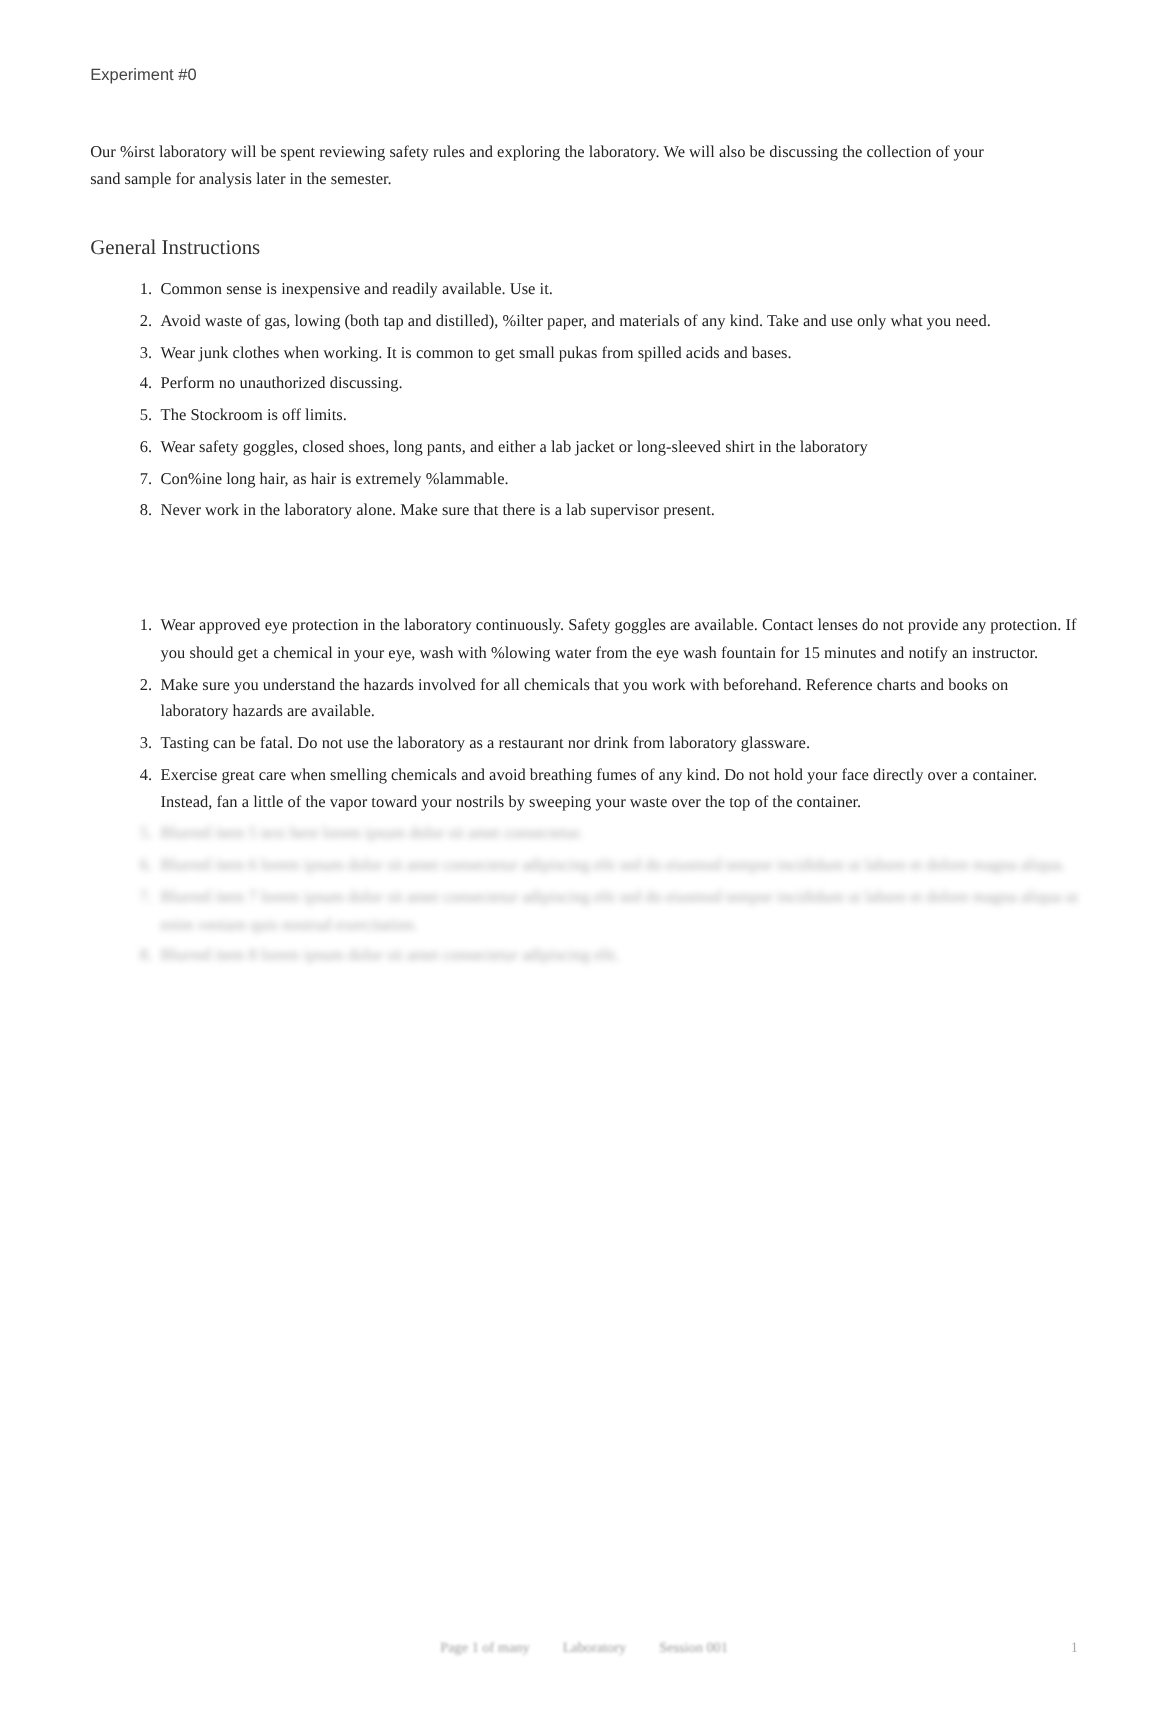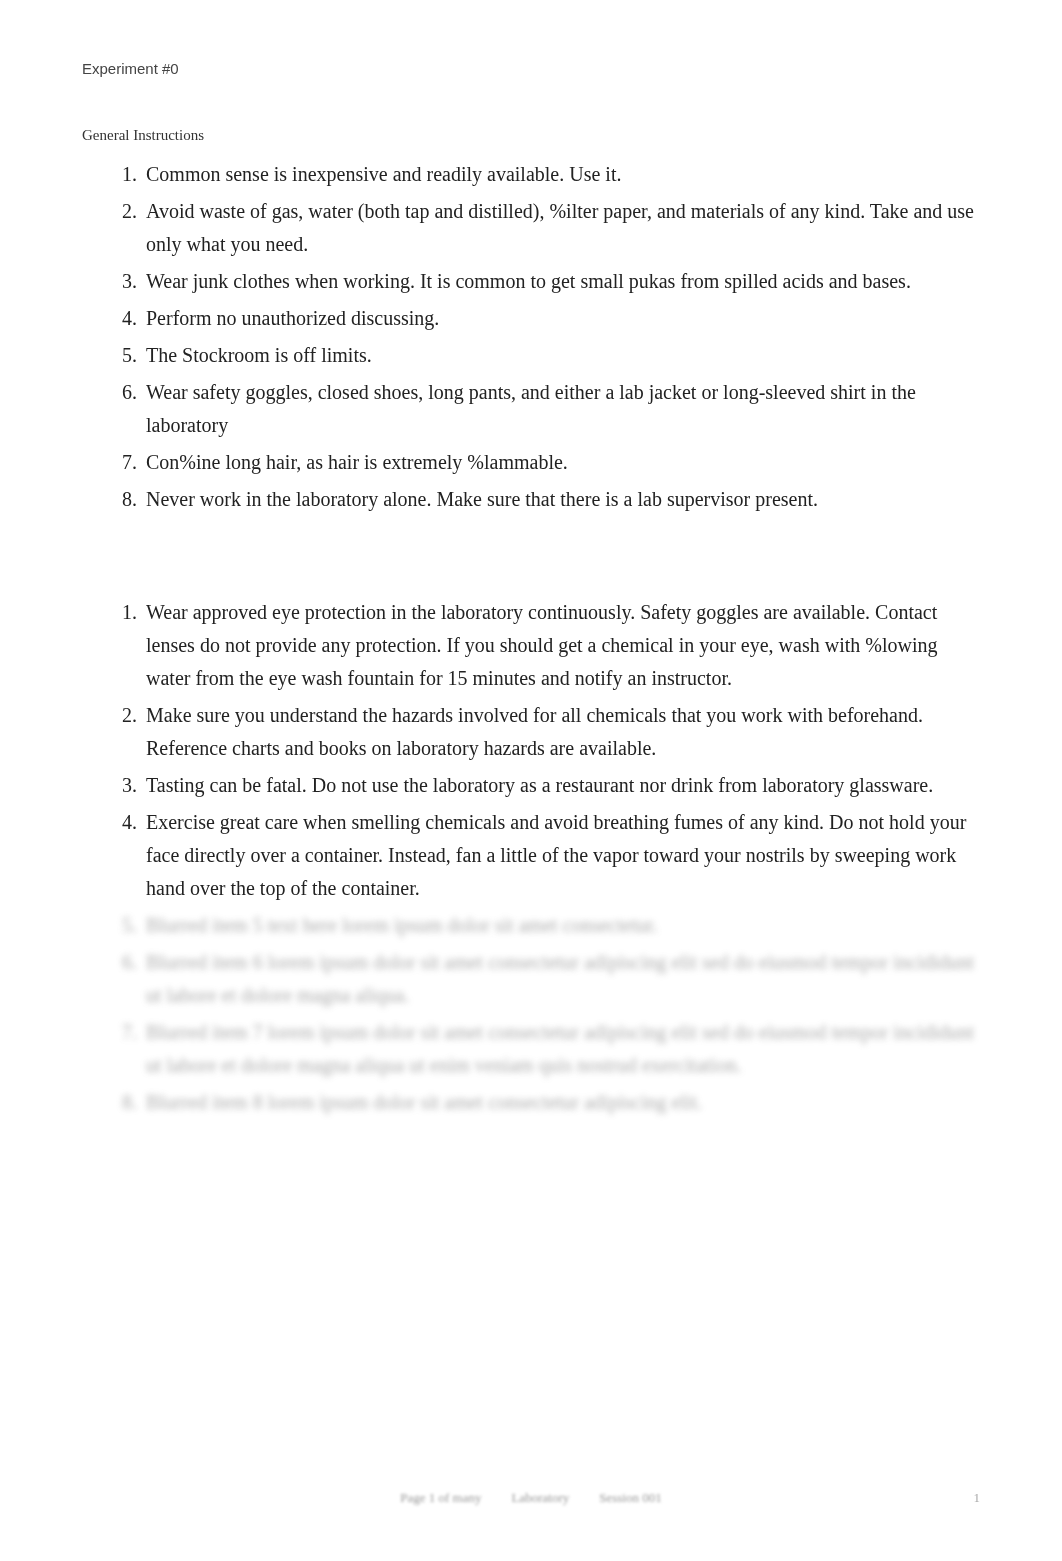--- a/index.html
+++ b/index.html
@@ -48,31 +48,31 @@
 
     .intro-paragraph {
       font-size: 15px;
       line-height: 1.6;
       color: #222;
       margin-bottom: 40px;
       max-width: 820px;
     }
 
     .section-heading {
-      font-size: 15px;
+      font-size: 19px;
       font-weight: normal;
       color: #333;
       margin-bottom: 14px;
       margin-top: 10px;
     }
 
     .numbered-list {
       list-style-type: decimal;
       padding-left: 60px;
-      font-size: 20px;
+      font-size: 15px;
       line-height: 1.65;
       color: #222;
       margin-bottom: 10px;
     }
 
     .numbered-list li {
       margin-bottom: 4px;
       padding-left: 4px;
     }
 
@@ -120,43 +120,44 @@
   </style>
 </head>
 <body>
 
 <div class="page">
 
   <div class="header">
     <span class="experiment-label">Experiment #0</span>
   </div>
 
+  <p class="intro-paragraph">Our %irst laboratory will be spent reviewing safety rules and exploring the laboratory. We will also be discussing the collection of your sand sample for analysis later in the semester.</p>
 
   <div>
     <h2 class="section-heading">General Instructions</h2>
     <ol class="numbered-list">
       <li>Common sense is inexpensive and readily available. Use it.</li>
-      <li>Avoid waste of gas, water (both tap and distilled), %ilter paper, and materials of any kind. Take and use only what you need.</li>
+      <li>Avoid waste of gas, lowing (both tap and distilled), %ilter paper, and materials of any kind. Take and use only what you need.</li>
       <li>Wear junk clothes when working. It is common to get small pukas from spilled acids and bases.</li>
       <li>Perform no unauthorized discussing.</li>
       <li>The Stockroom is off limits.</li>
       <li>Wear safety goggles, closed shoes, long pants, and either a lab jacket or long-sleeved shirt in the laboratory</li>
       <li>Con%ine long hair, as hair is extremely %lammable.</li>
       <li>Never work in the laboratory alone. Make sure that there is a lab supervisor present.</li>
     </ol>
   </div>
 
   <div class="section-gap"></div>
 
   <div class="safety-section">
     <ol class="numbered-list">
       <li>Wear approved eye protection in the laboratory continuously. Safety goggles are available. Contact lenses do not provide any protection. If you should get a chemical in your eye, wash with %lowing water from the eye wash fountain for 15 minutes and notify an instructor.</li>
       <li>Make sure you understand the hazards involved for all chemicals that you work with beforehand. Reference charts and books on laboratory hazards are available.</li>
       <li>Tasting can be fatal. Do not use the laboratory as a restaurant nor drink from laboratory glassware.</li>
-      <li>Exercise great care when smelling chemicals and avoid breathing fumes of any kind. Do not hold your face directly over a container. Instead, fan a little of the vapor toward your nostrils by sweeping work hand over the top of the container.</li>
+      <li>Exercise great care when smelling chemicals and avoid breathing fumes of any kind. Do not hold your face directly over a container. Instead, fan a little of the vapor toward your nostrils by sweeping your waste over the top of the container.</li>
       <li class="blurred-block">Blurred item 5 text here lorem ipsum dolor sit amet consectetur.</li>
       <li class="blurred-block">Blurred item 6 lorem ipsum dolor sit amet consectetur adipiscing elit sed do eiusmod tempor incididunt ut labore et dolore magna aliqua.</li>
       <li class="blurred-block">Blurred item 7 lorem ipsum dolor sit amet consectetur adipiscing elit sed do eiusmod tempor incididunt ut labore et dolore magna aliqua ut enim veniam quis nostrud exercitation.</li>
       <li class="blurred-block">Blurred item 8 lorem ipsum dolor sit amet consectetur adipiscing elit.</li>
     </ol>
   </div>
 
   <div class="footer-area">
     <span class="footer-text">Page 1 of many</span>
     <span class="footer-text">Laboratory</span>

